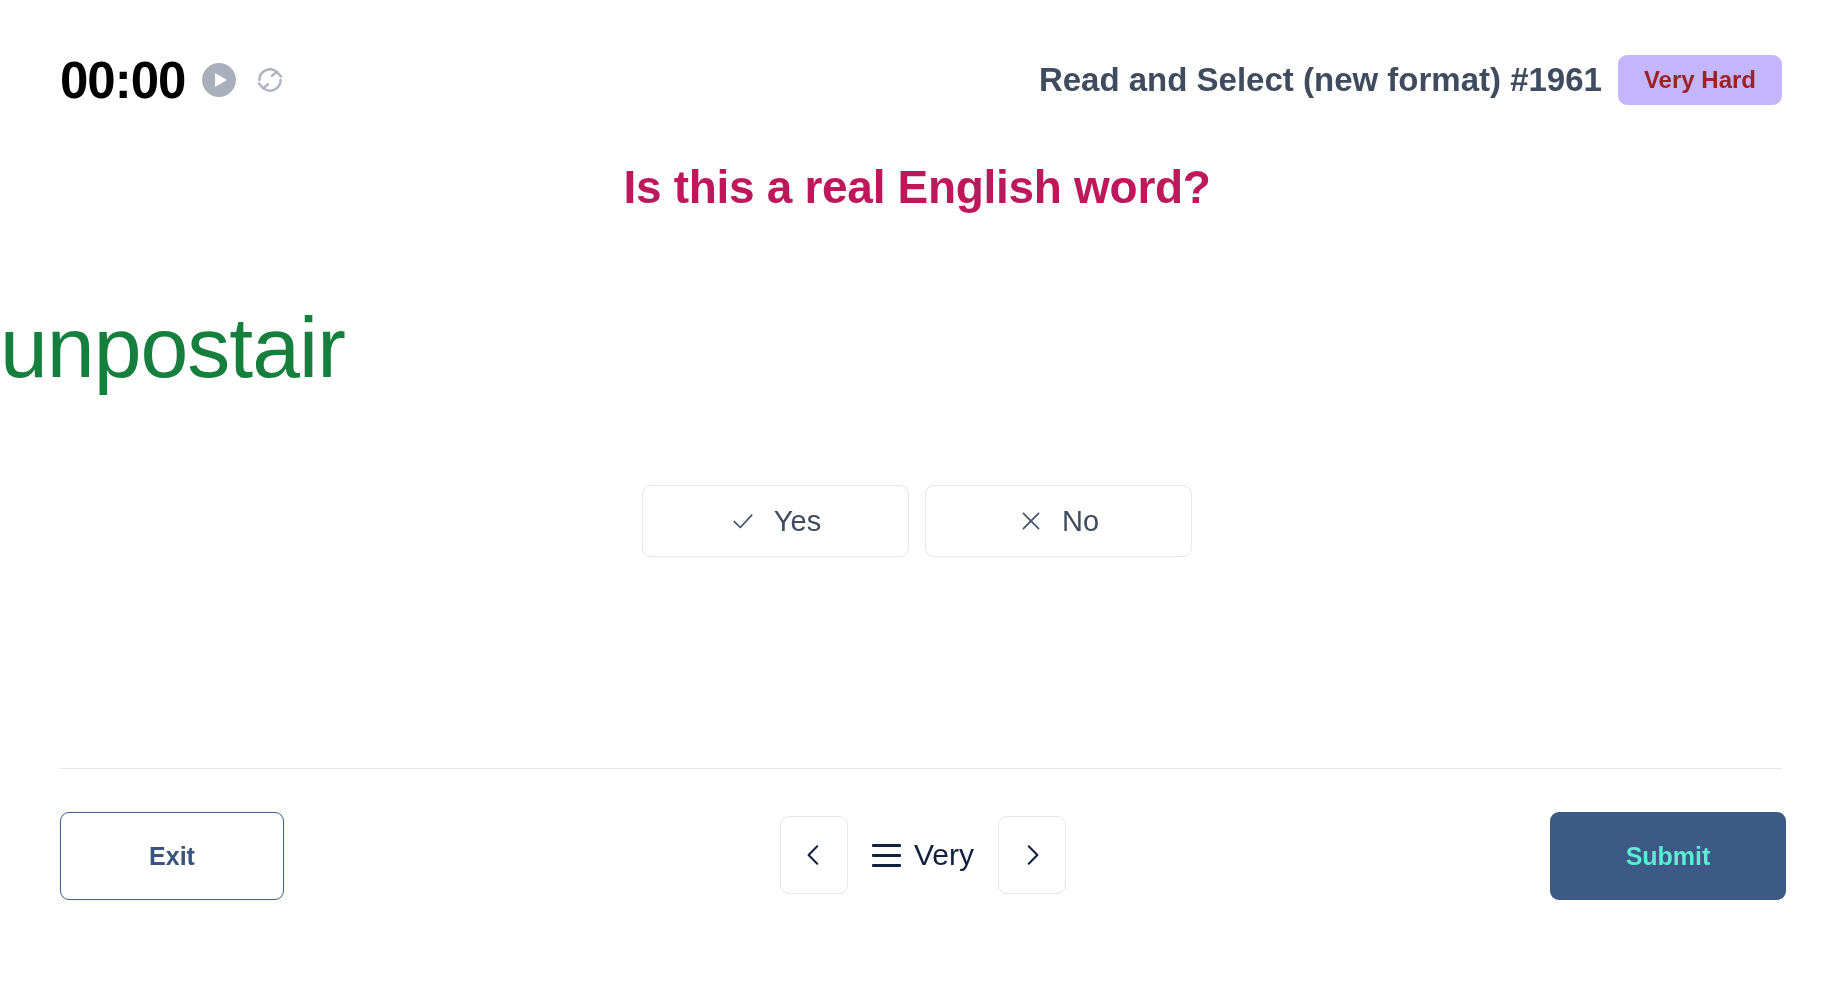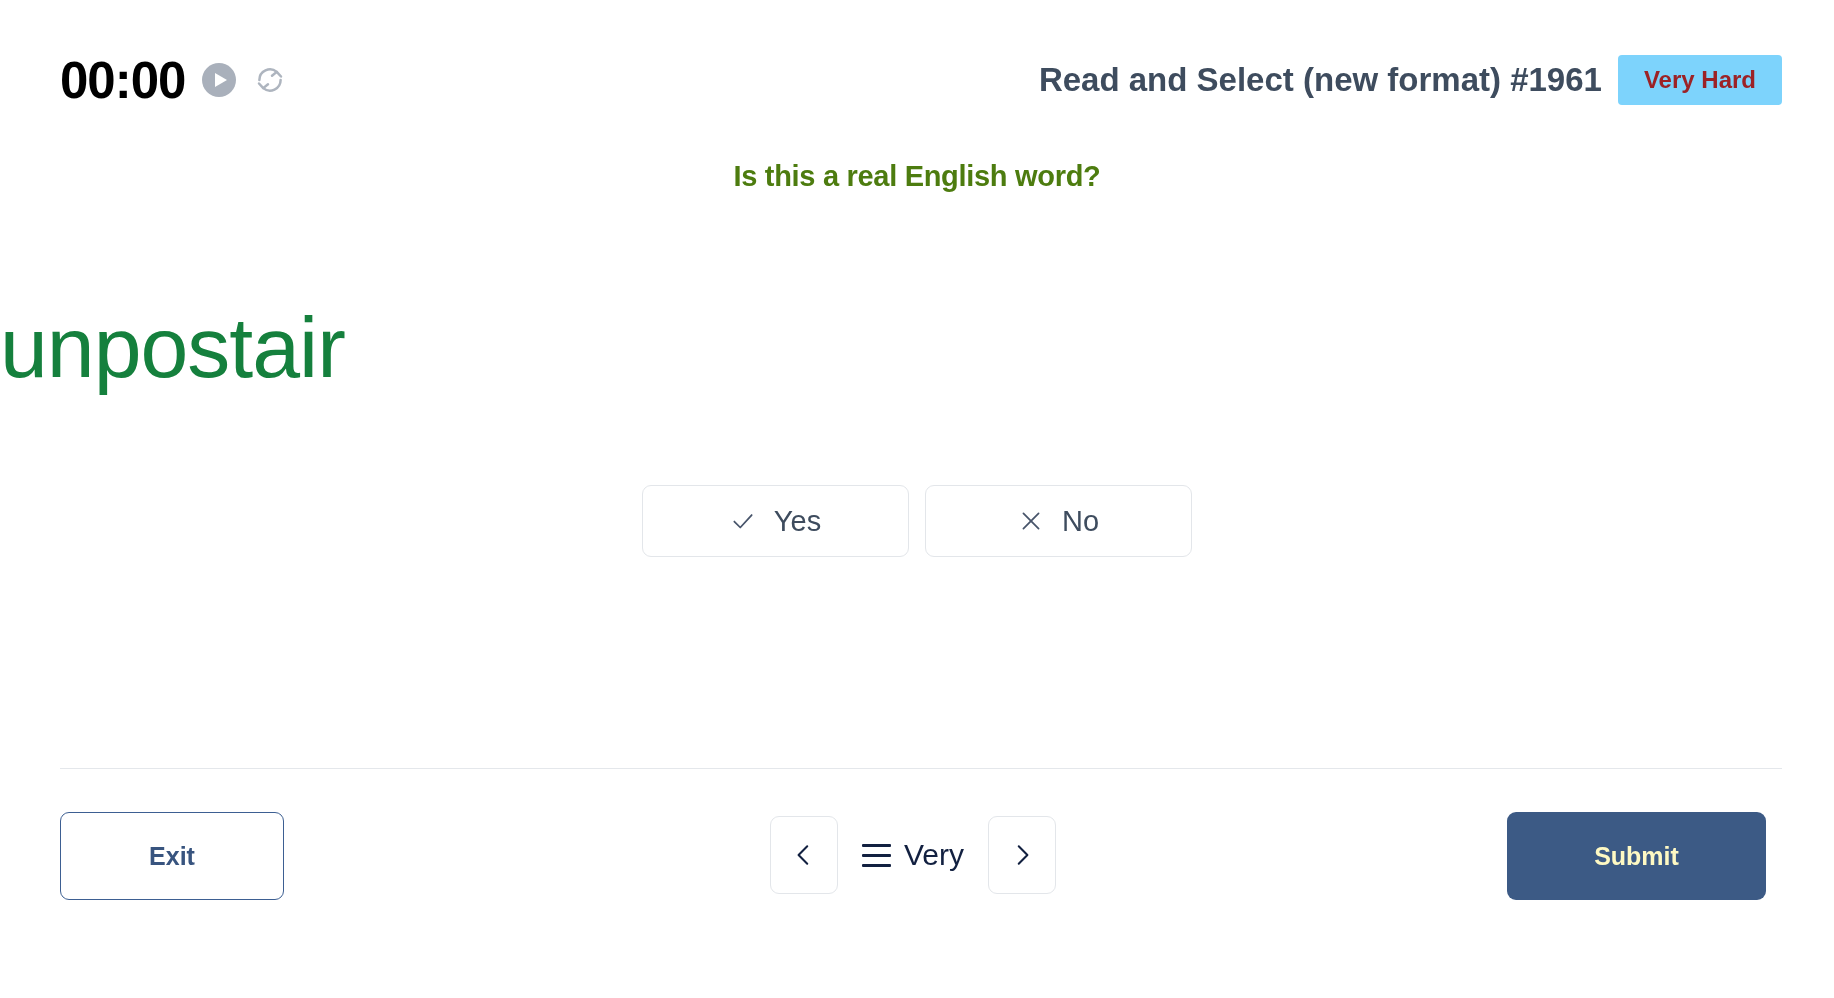--- a/index.html
+++ b/index.html
@@ -75,40 +75,40 @@
   }
 
   .exercise-title {
     font-size: 33px;
     font-weight: bold;
     color: #3e4c5e;
     white-space: nowrap;
   }
 
   .difficulty-badge {
-    background: #7dd3fc;
+    background: #c4b5fd;
     color: #9c2226;
     font-size: 24px;
     font-weight: bold;
     padding: 12px 26px;
-    border-radius: 4px;
+    border-radius: 9px;
     white-space: nowrap;
     line-height: 1.1;
   }
 
   
   .question-heading {
     position: absolute;
     top: 160px;
     left: 0;
     width: 100%;
     text-align: center;
-    font-size: 29px;
-    font-weight: bold;
-    color: #4d7c0f;
+    font-size: 46px;
+    font-weight: bold;
+    color: #be185d;
     letter-spacing: -0.3px;
   }
 
   .word-display {
     position: absolute;
     top: 300px;
     left: 0;
     width: 100%;
     font-size: 86px;
     font-weight: 300;
@@ -160,21 +160,21 @@
     right: 52px;
     height: 1px;
     background: #e4e7eb;
   }
 
   
   .footer {
     position: absolute;
     top: 812px;
     left: 60px;
-    right: 68px;
+    right: 48px;
     height: 98px;
   }
 
   .exit-button {
     position: absolute;
     left: 0;
     top: 0;
     width: 224px;
     height: 88px;
     border: 1px solid #3d5f92;
@@ -238,26 +238,26 @@
   .list-label {
     font-size: 30px;
     color: #122040;
     line-height: 1;
   }
 
   .submit-button {
     position: absolute;
     right: 0;
     top: 0;
-    width: 259px;
+    width: 236px;
     height: 88px;
     border: none;
     border-radius: 9px;
     background: #3c5a85;
-    color: #fef9c3;
+    color: #5eead4;
     font-size: 25px;
     font-weight: bold;
     font-family: "Liberation Sans", sans-serif;
     cursor: pointer;
     display: flex;
     align-items: center;
     justify-content: center;
   }
 </style>
 </head>

